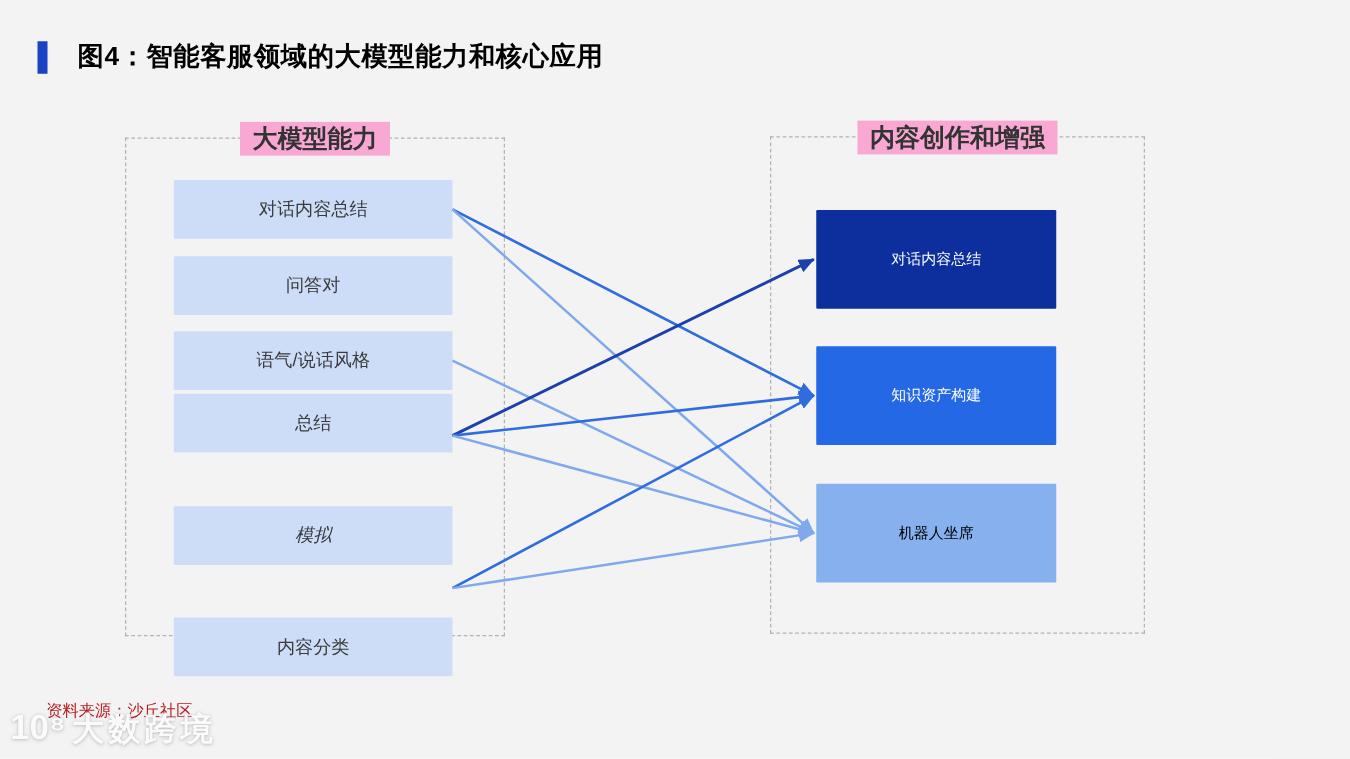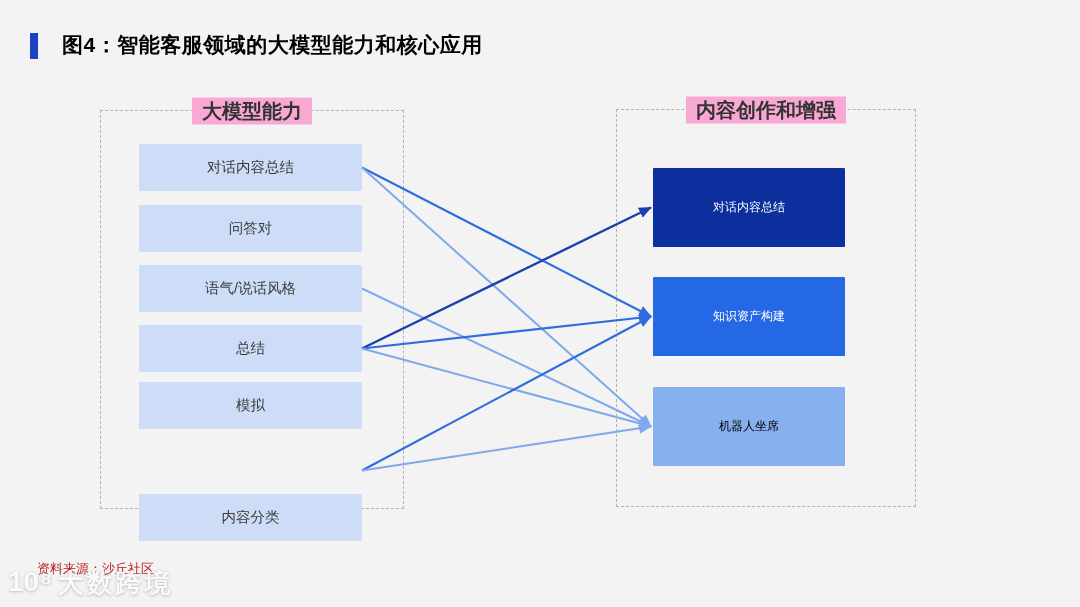--- a/index.html
+++ b/index.html
@@ -58,22 +58,22 @@
   </section>
 
   <section class="panel panel-right">
     <div class="panel-label">内容创作和增强</div>
   </section>
 
   <div id="nodes">
       <div class="cap-box" style="top: 144px;">对话内容总结</div>
       <div class="cap-box" style="top: 205px;">问答对</div>
       <div class="cap-box" style="top: 265px; text-align: right;">语气/说话风格</div>
-      <div class="cap-box" style="top: 325px;">总结</div>
-      <div class="cap-box" style="top: 382px;">模拟</div>
+      <div class="cap-box" style="top: 315px;">总结</div>
+      <div class="cap-box" style="top: 405px; font-style: italic;">模拟</div>
       <div class="cap-box" style="top: 447px; margin-top: 47px;">内容分类</div>
       <div class="app-box" style="top: 168px; background: rgb(13, 47, 157); color: rgb(255, 255, 255);">对话内容总结</div>
       <div class="app-box" style="top: 277px; background: rgb(36, 104, 230); color: rgb(255, 255, 255);">知识资产构建</div>
       <div class="app-box" style="top: 387px; background: rgb(135, 176, 239); color: #000000;">机器人坐席</div>
     </div>
 
   <svg id="edges" viewBox="0 0 1080 607">
       <defs>
         <marker id="arrow-dark" markerUnits="userSpaceOnUse" markerWidth="13" markerHeight="11" refX="12" refY="5.5" orient="auto">
           <path d="M0,0 L13,5.5 L0,11 Z" fill="#1d40ad"></path>

